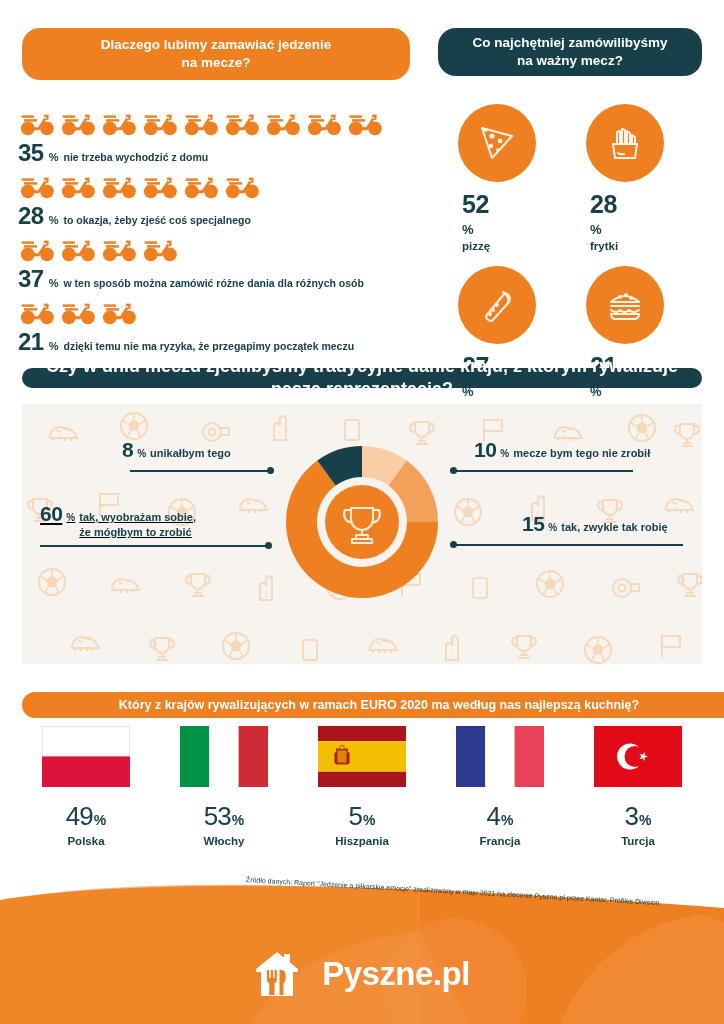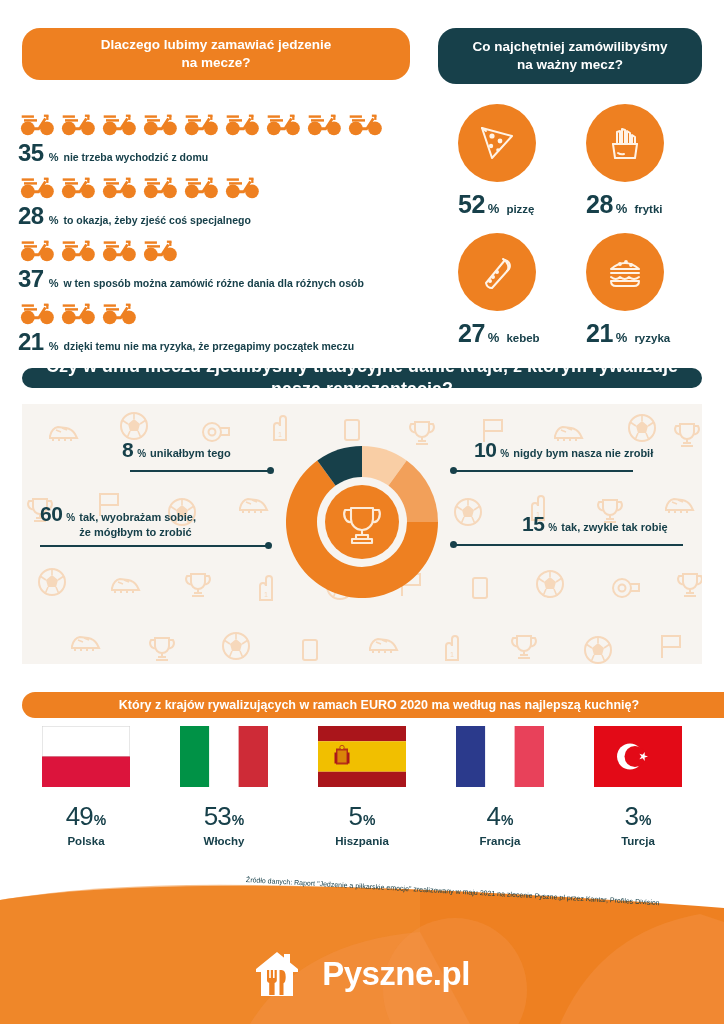--- a/index.html
+++ b/index.html
@@ -17,21 +17,21 @@
     display:flex; align-items:center; justify-content:center;
     text-align:center; color:#ffffff;
     font-weight:bold; line-height:1.3;
     padding:6px 10px;
     border-radius:18px;
   }
   .hdr-orange { background:#EE8021; }
   .hdr-navy   { background:#17404A; }
 
   #hdr-left  { position:absolute; left:22px;  top:28px; width:388px; height:52px; font-size:13.5px; }
-  #hdr-right { position:absolute; left:438px; top:28px; width:264px; height:56px; font-size:13.5px; }
+  #hdr-right { position:absolute; left:438px; top:28px; width:264px; height:48px; font-size:13.5px; }
 
   #hdr-donut { position:absolute; left:22px; top:368px; width:680px; height:20px; font-size:18px; }
   #hdr-flags { position:absolute; left:22px; top:692px; width:714px; height:26px; font-size:12.5px; }
 
   
   #reasons { position:absolute; left:18px; top:108px; width:400px; }
   .reason { margin-bottom:4px; }
   .bikes { display:flex; gap:3px; height:30px; align-items:center; margin-bottom:1px; }
   .bike { width:38px; height:26px; flex:0 0 auto; }
   .reason-line { display:flex; align-items:baseline; gap:5px; }
@@ -41,21 +41,21 @@
 
   
   #foods { position:absolute; left:450px; top:104px; width:256px;
            display:flex; flex-wrap:wrap; }
   .food-cell { width:128px; margin-bottom:14px; }
   .food-circle {
     width:78px; height:78px; border-radius:50%;
     background:#EE8021; display:flex; align-items:center; justify-content:center;
     margin-left:8px;
   }
-  .food-line { display:flex; align-items:baseline; gap:3px; margin-top:8px; margin-left:8px; }
+  .food-line { display:flex; align-items:baseline; gap:3px; margin-top:8px; margin-left:8px;flex-direction:column; }
   .food-pct { font-size:25px; font-weight:bold; color:#17404A; letter-spacing:-0.5px; }
   .food-sign { font-size:13px; font-weight:bold; color:#17404A; }
   .food-label { font-size:11.5px; font-weight:bold; color:#17404A; margin-left:4px; }
 
   
   #donut-section {
     position:absolute; left:22px; top:404px; width:680px; height:260px;
     background:#F7F4F0; overflow:hidden;
   }
   #donut-bg { position:absolute; left:0; top:0; width:680px; height:260px; opacity:1; }
@@ -63,21 +63,21 @@
 
   .dlabel { position:absolute; }
   .dlabel .dl-row { display:flex; align-items:baseline; gap:4px; }
   .dl-pct  { font-size:21px; font-weight:bold; color:#17404A; letter-spacing:-0.5px; }
   .dl-sign { font-size:10px; font-weight:bold; color:#17404A; }
   .dl-text { font-size:11px; font-weight:bold; color:#17404A; line-height:1.35; }
   .leader { position:absolute; height:2px; background:#17404A; }
   .leader-dot { position:absolute; width:7px; height:7px; border-radius:50%; background:#17404A; }
 
   #lbl-8   { left:100px; top:34px; }
-  #lbl-60  { left:18px;  top:98px; }
+  #lbl-60  { left:18px;  top:98px;text-decoration:underline; }
   #lbl-10  { left:452px; top:34px; }
   #lbl-15  { left:500px; top:108px; }
 
   
   #flags { position:absolute; left:22px; top:726px; width:680px;
            display:flex; justify-content:space-between; }
   .flag-cell { width:128px; text-align:center; }
   .flag-box { width:88px; height:61px; margin:0 auto; position:relative; overflow:hidden; }
   .flag-line { display:flex; align-items:baseline; justify-content:center; gap:1px; margin-top:14px; }
   .flag-pct  { font-size:26px; font-weight:normal; color:#17404A; letter-spacing:-1px; }
@@ -626,21 +626,21 @@
           <span>tak, wyobrażam sobie,</span><br>
           <span>że mógłbym to zrobić</span>
         </span>
       </div>
     </div>
 
     <div class="dlabel" id="lbl-10">
       <div class="dl-row">
         <span class="dl-pct">10</span>
         <span class="dl-sign">%</span>
-        <span class="dl-text">nigdy bym nasza nie zrobił</span>
+        <span class="dl-text">mecze bym tego nie zrobił</span>
       </div>
     </div>
 
     <div class="dlabel" id="lbl-15">
       <div class="dl-row">
         <span class="dl-pct">15</span>
         <span class="dl-sign">%</span>
         <span class="dl-text">tak, zwykle tak robię</span>
       </div>
     </div>

